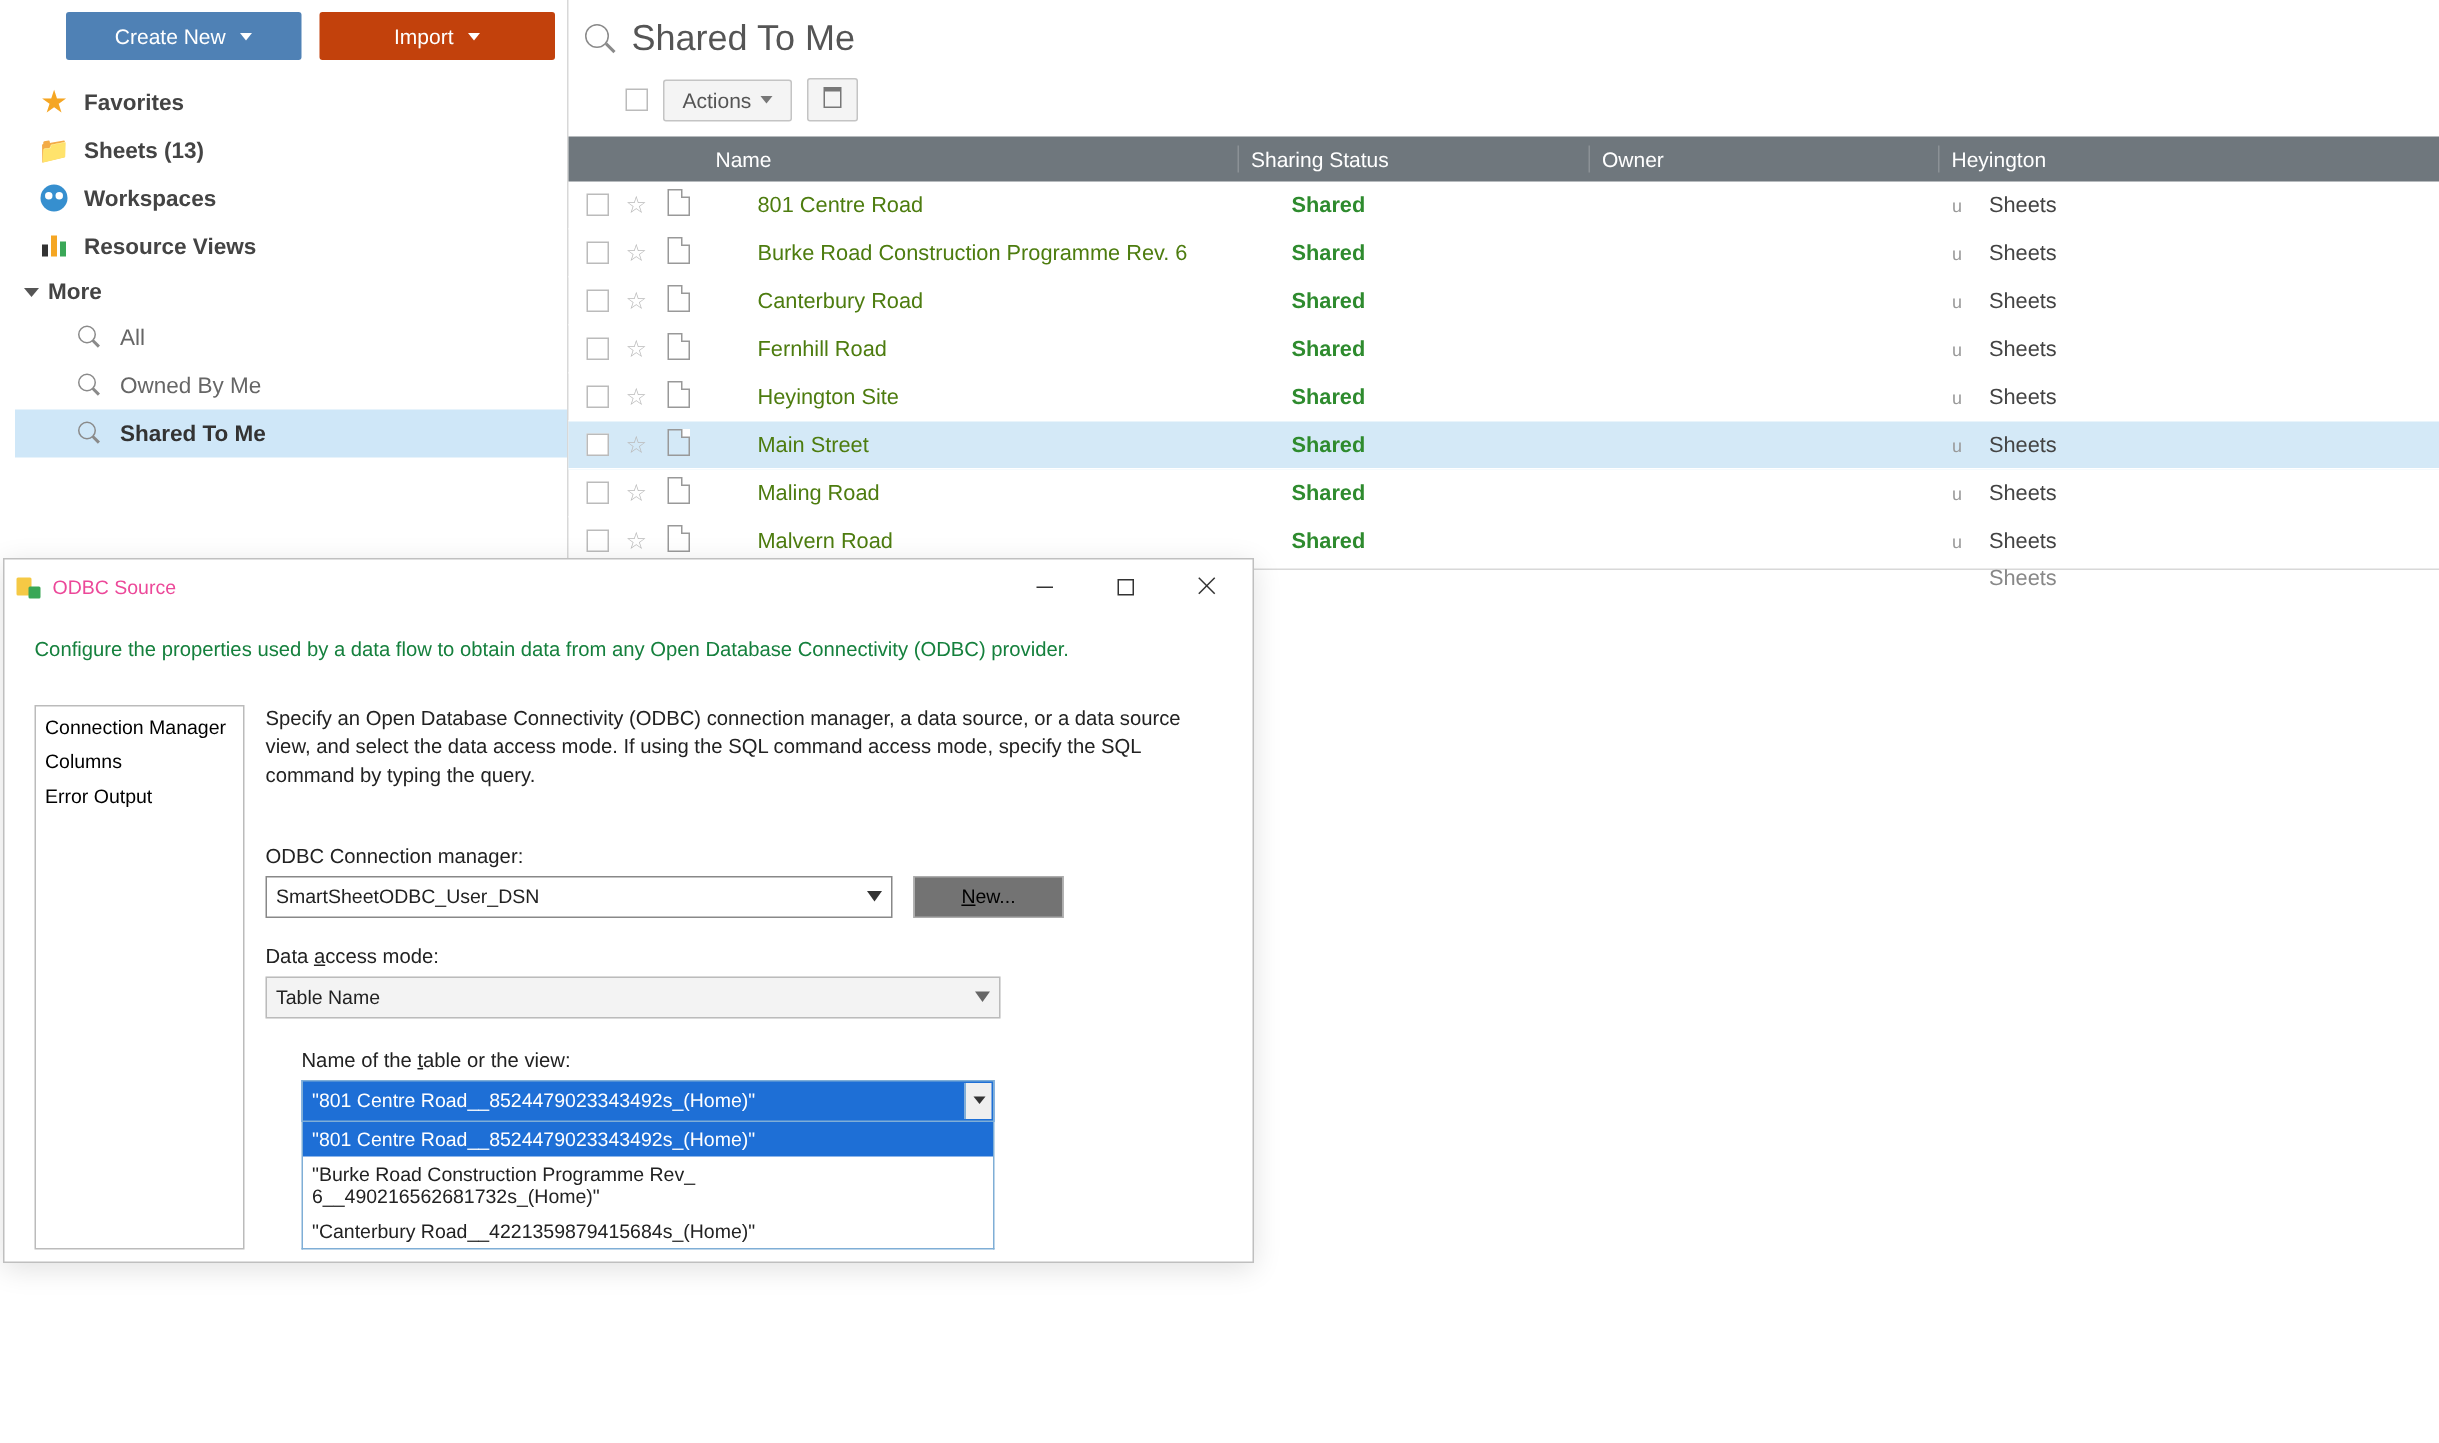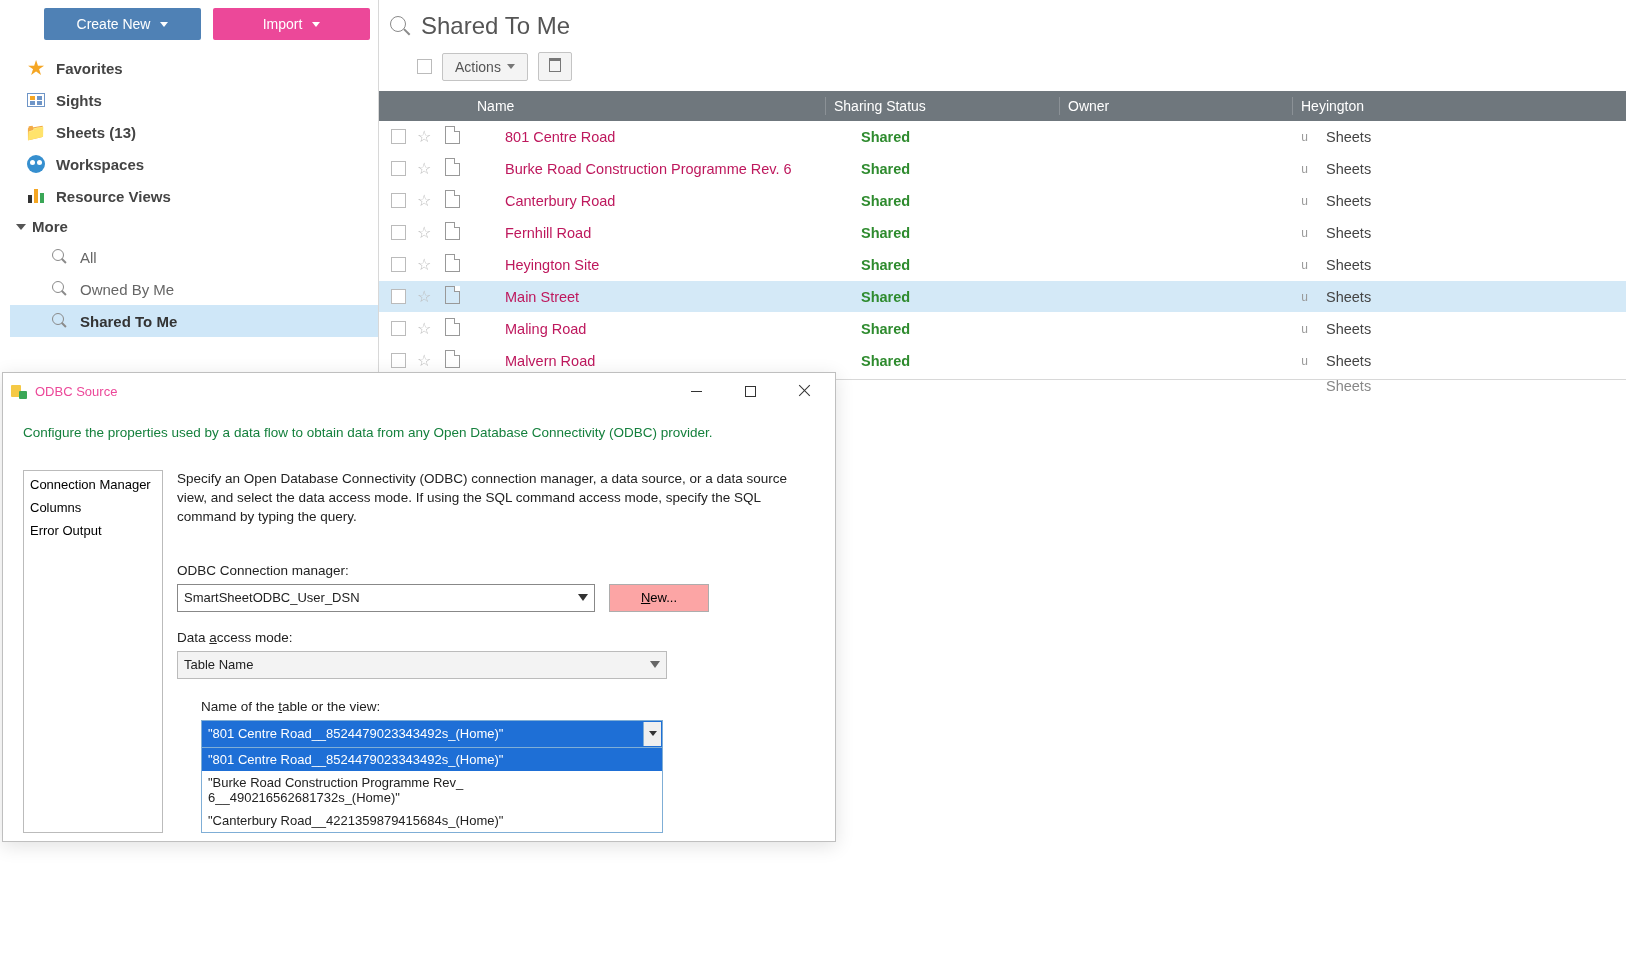--- a/index.html
+++ b/index.html
@@ -7,21 +7,21 @@
 
 
 .app { display: flex; height: 380px; }
 .sidebar { width: 378px; flex: 0 0 378px; padding: 8px 0 0 10px; }
 .main { flex: 1; border-left: 1px solid #d8d8d8; border-bottom: 1px solid #d8d8d8; }
 
 
 .top-buttons { display: flex; gap: 12px; padding: 0 8px 12px 2px; margin-left: 32px; }
 .btn { color: #fff; font-size: 14px; padding: 8px 12px; border: none; cursor: pointer; display: flex; align-items: center; gap: 6px; border-radius: 2px; }
 .btn-blue { background: #4f81b5; }
-.btn-gray { background: #ec4899; text-align: right; }
+.btn-gray { background: #c2410c; text-align: right; }
 .caret-down { width: 0; height: 0; border-left: 4px solid transparent; border-right: 4px solid transparent; border-top: 5px solid #fff; display: inline-block; margin-left: 4px; }
 .create-btn { width: 160px; justify-content: center; }
 .import-btn { width: 160px; justify-content: center; }
 
 .nav { font-size: 15px; color: #444; }
 .nav-item { display: flex; align-items: center; gap: 10px; padding: 6px 8px 6px 16px; cursor: pointer; font-weight: 700; }
 .nav-item.sub { padding-left: 40px; font-weight: 400; color: #666; }
 .nav-item.sub.selected { background: #cfe7f8; color: #333; font-weight: 700; }
 .more-toggle { display: flex; align-items: center; gap: 6px; padding: 6px 0 6px 6px; font-weight: 700; cursor: pointer; }
 .more-caret { width: 0; height: 0; border-left: 5px solid transparent; border-right: 5px solid transparent; border-top: 6px solid #555; display: inline-block; }
@@ -69,21 +69,21 @@
 .col-owner { flex: 0 0 232px; padding-left: 8px; }
 .col-location { flex: 1; padding-left: 8px; }
 .th-divider { border-left: 1px solid #8b9196; height: 18px; }
 
 .row { display: flex; align-items: center; height: 32px; font-size: 14.5px; color: #444; border-bottom: 1px solid #fff; }
 .row.highlight { background: #d4e9f7; }
 .row .col-check { display:flex; justify-content:center; }
 .row-star { color:#bbb; font-size:16px; cursor:pointer; }
 .row-doc { width:15px; height:18px; border:1.5px solid #999; position:relative; display:inline-block; }
 .row-doc::before { content:""; position:absolute; right:-1px; top:-1px; width:5px; height:5px; background:#fff; border-bottom:1.5px solid #999; border-left:1.5px solid #999; }
-.row-name { color:#be185d; }
+.row-name { color:#4d7c0f; }
 .row-status { color:#2e8b2e; font-weight:600; }
 .row-owner-dot { color:#999; font-size:12px; text-align:right; padding-right:10px; flex: 0 0 232px; }
 .row-location { color:#444; }
 .partial-row .row-name, .partial-row .row-owner-dot, .partial-row .row-location { color: #888; }
 
 
 .dialog { position: absolute; left: 2px; top: 372px; width: 834px; height: 470px; background: #fff; border: 1px solid #bfbfbf; box-shadow: 0 4px 18px rgba(0,0,0,0.12); }
 .titlebar { display:flex; align-items:center; gap:8px; padding:4px 8px; font-size:13px; color:#ec4899; }
 .titlebar-icon { width:16px; height:16px; position:relative; }
 .titlebar-icon::before { content:""; position:absolute; width:10px; height:12px; background:#f5c945; left:0; top:2px; border-radius:1px; }
@@ -103,21 +103,21 @@
 .dialog-nav { width: 140px; border:1px solid #bbb; background:#fff; font-size:13px; padding-top:2px; }
 .dialog-nav-item { padding:4px 6px; cursor:pointer; }
 
 .dialog-form { flex:1; font-size:13.5px; color:#222; }
 .form-desc { line-height:1.4; margin-bottom:36px; }
 .form-label { margin-bottom:6px; }
 .form-label .u { text-decoration: underline; }
 .form-row { display:flex; gap:14px; align-items:center; margin-bottom:18px; }
 .combo { border:1px solid #888; height:28px; display:flex; align-items:center; padding:0 6px; flex:1; position:relative; background:#fff; font-size:13px; }
 .combo-caret { position:absolute; right:6px; width:0;height:0;border-left:5px solid transparent;border-right:5px solid transparent;border-top:7px solid #333; }
-.btn-new { width:100px; height:28px; border:1px solid #adadad; background:#fca5a5; font-size:13px; cursor:pointer; }
+.btn-new { width:100px; height:28px; border:1px solid #adadad; background:#737373; font-size:13px; cursor:pointer; }
 .btn-new .u { text-decoration: underline; }
 
 .combo-wide { width: 490px; }
 .table-select { margin-left:24px; margin-top:20px; }
 .table-select .combo { width:440px; flex:0 0 440px; border-color:#7faed6; }
 .table-select .combo.selected-value { background:#1e6fd6; color:#fff; }
 .table-select .combo-caret { border-top-color:#444; background:#efefef; width:18px; height:24px; right:1px; top:1px; border:none; display:flex; align-items:center; justify-content:center; border-left:1px solid #7faed6; }
 .table-select .combo-caret::after { content:""; width:0;height:0;border-left:4px solid transparent;border-right:4px solid transparent;border-top:5px solid #333; }
 .drop-list { width:462px; border:1px solid #7faed6; border-top:none; background:#fff; }
 .drop-item { padding:4px 6px; font-size:13px; }
@@ -138,26 +138,20 @@
         <span>Import</span>
         <span class="caret-down"></span>
       </button>
     </div>
     <div class="nav">
       <div class="nav-item">
         <span class="ic ic-star">★</span>
         <span>Favorites</span>
       </div>
       <div class="nav-item">
-        <span class="ic">
-            <span class="ic-sights"></span>
-          </span>
-        <span>Sights</span>
-      </div>
-      <div class="nav-item">
         <span class="ic ic-folder">📁</span>
         <span>Sheets (13)</span>
       </div>
       <div class="nav-item">
         <span class="ic">
             <span class="ic-work"></span>
           </span>
         <span>Workspaces</span>
       </div>
       <div class="nav-item">

